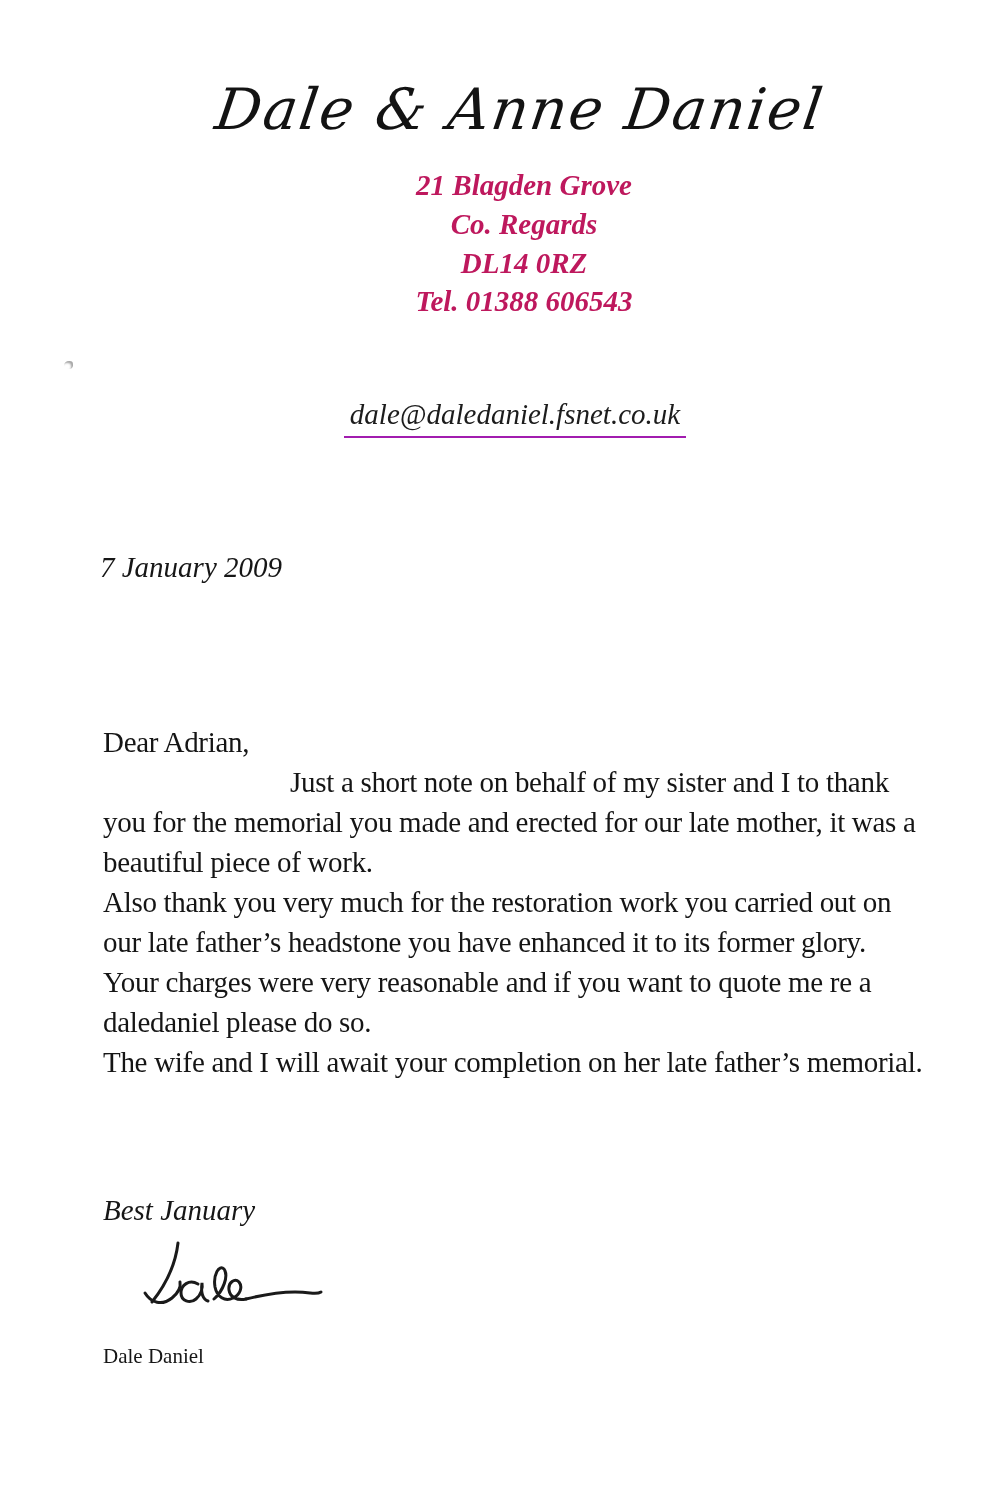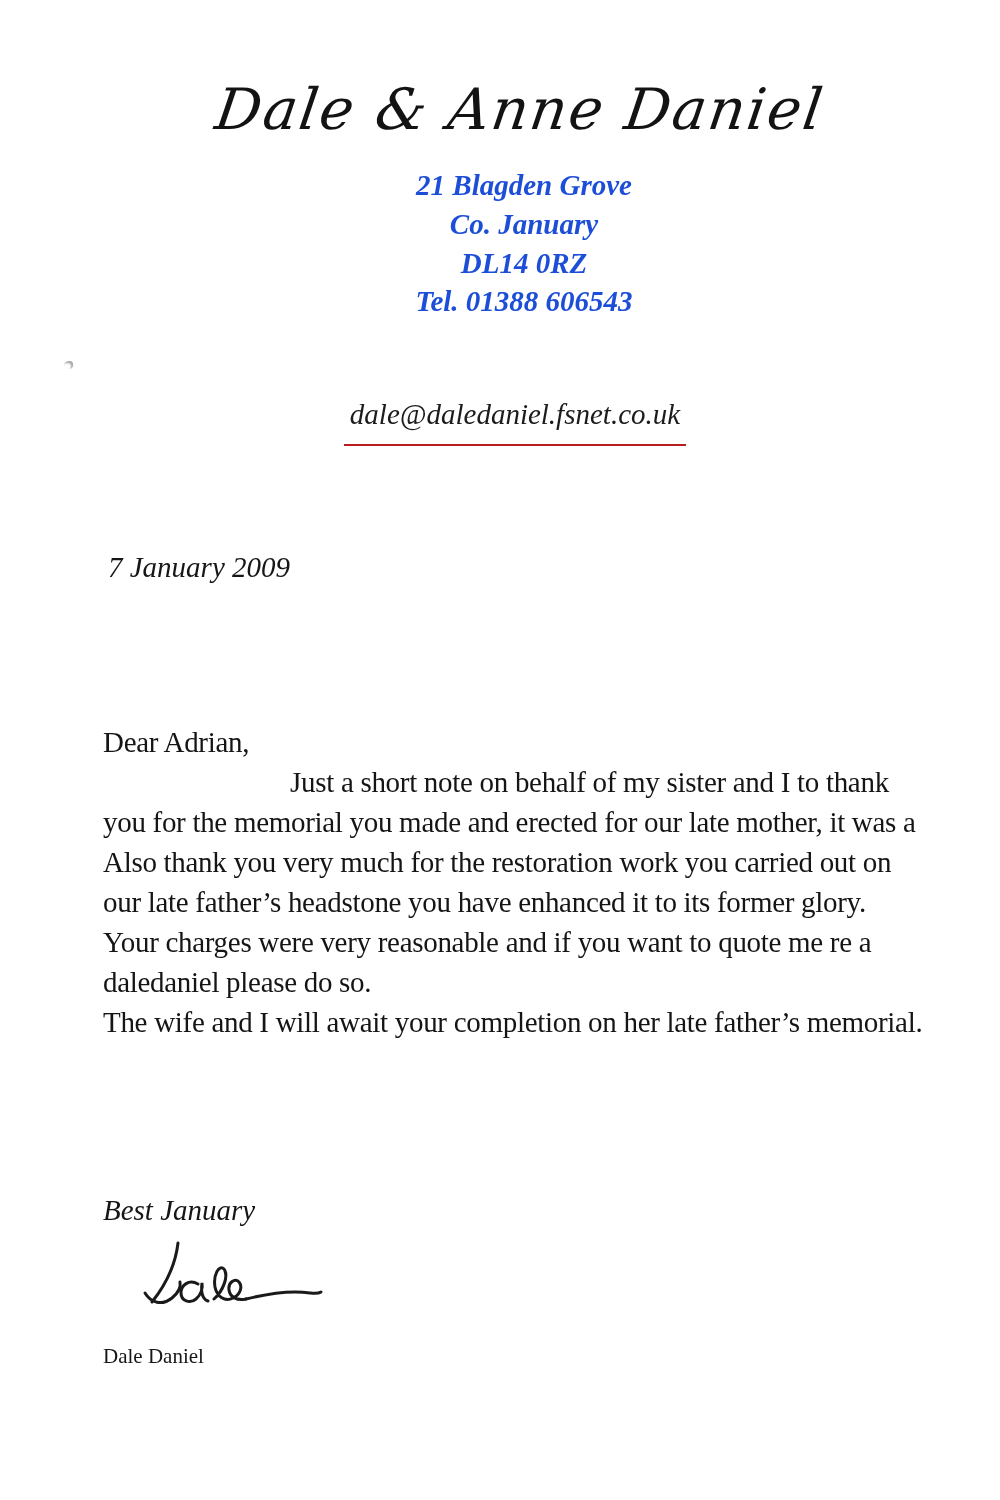--- a/index.html
+++ b/index.html
@@ -35,38 +35,38 @@
   .address-block {
     position: absolute;
     top: 166px;
     left: 48px;
     right: 0;
     text-align: center;
     font-style: italic;
     font-weight: bold;
     font-size: 29px;
     line-height: 38.8px;
-    color: #1d4ed8;
+    color: #be185d;
   }
   .address-line { white-space: nowrap; }
   .email-line {
     position: absolute;
     top: 398px;
     left: 30px;
     right: 0;
     text-align: center;
     font-style: italic;
     font-weight: normal;
     font-size: 29px;
     color: #1c1c1c;
   }
   .email-line .email-text {
     display: inline-block;
-    border-bottom: 2px solid #b91c1c;
-    padding: 0 6px 13px 6px;
+    border-bottom: 2px solid #a21caf;
+    padding: 0 6px 5px 6px;
     white-space: nowrap;
   }
 
   .scan-speck {
     position: absolute;
     left: 64px;
     top: 361px;
     width: 9px;
     height: 8px;
     background: transparent;
@@ -76,21 +76,20 @@
   }
 
   
   .date-line {
     position: absolute;
     top: 551px;
     left: 100px;
     font-style: italic;
     font-size: 29px;
     white-space: nowrap;
-    margin-left: 8px;
   }
 
   
   .letter-body {
     position: absolute;
     top: 722px;
     left: 103px;
     right: 20px;
     font-size: 29px;
     line-height: 40px;
@@ -127,37 +126,38 @@
 </style>
 </head>
 <body>
 
 <div class="page">
 
   <div class="letterhead-name">Dale &amp; Anne Daniel</div>
 
   <div class="address-block">
     <div class="address-line">21 Blagden Grove</div>
-    <div class="address-line">Co. January</div>
+    <div class="address-line">Co. Regards</div>
     <div class="address-line">DL14 0RZ</div>
     <div class="address-line">Tel. 01388 606543</div>
   </div>
 
   <div class="email-line">
     <span class="email-text">dale@daledaniel.fsnet.co.uk</span>
   </div>
 
   <div class="scan-speck"></div>
 
   <div class="date-line">7 January 2009</div>
 
   <div class="letter-body">
     <div class="body-line">Dear Adrian,</div>
     <div class="body-line indent">Just a short note on behalf of my sister and I to thank</div>
     <div class="body-line">you for the memorial you made and erected for our late mother, it was a</div>
+    <div class="body-line">beautiful piece of work.</div>
     <div class="body-line">Also thank you very much for the restoration work you carried out on</div>
     <div class="body-line">our late father’s headstone you have enhanced it to its former glory.</div>
     <div class="body-line">Your charges were very reasonable and if you want to quote me re a</div>
     <div class="body-line">daledaniel please do so.</div>
     <div class="body-line">The wife and I will await your completion on her late father’s memorial.</div>
   </div>
 
   <div class="valediction">Best January</div>
 
   <div class="signature" aria-label="Dale">

